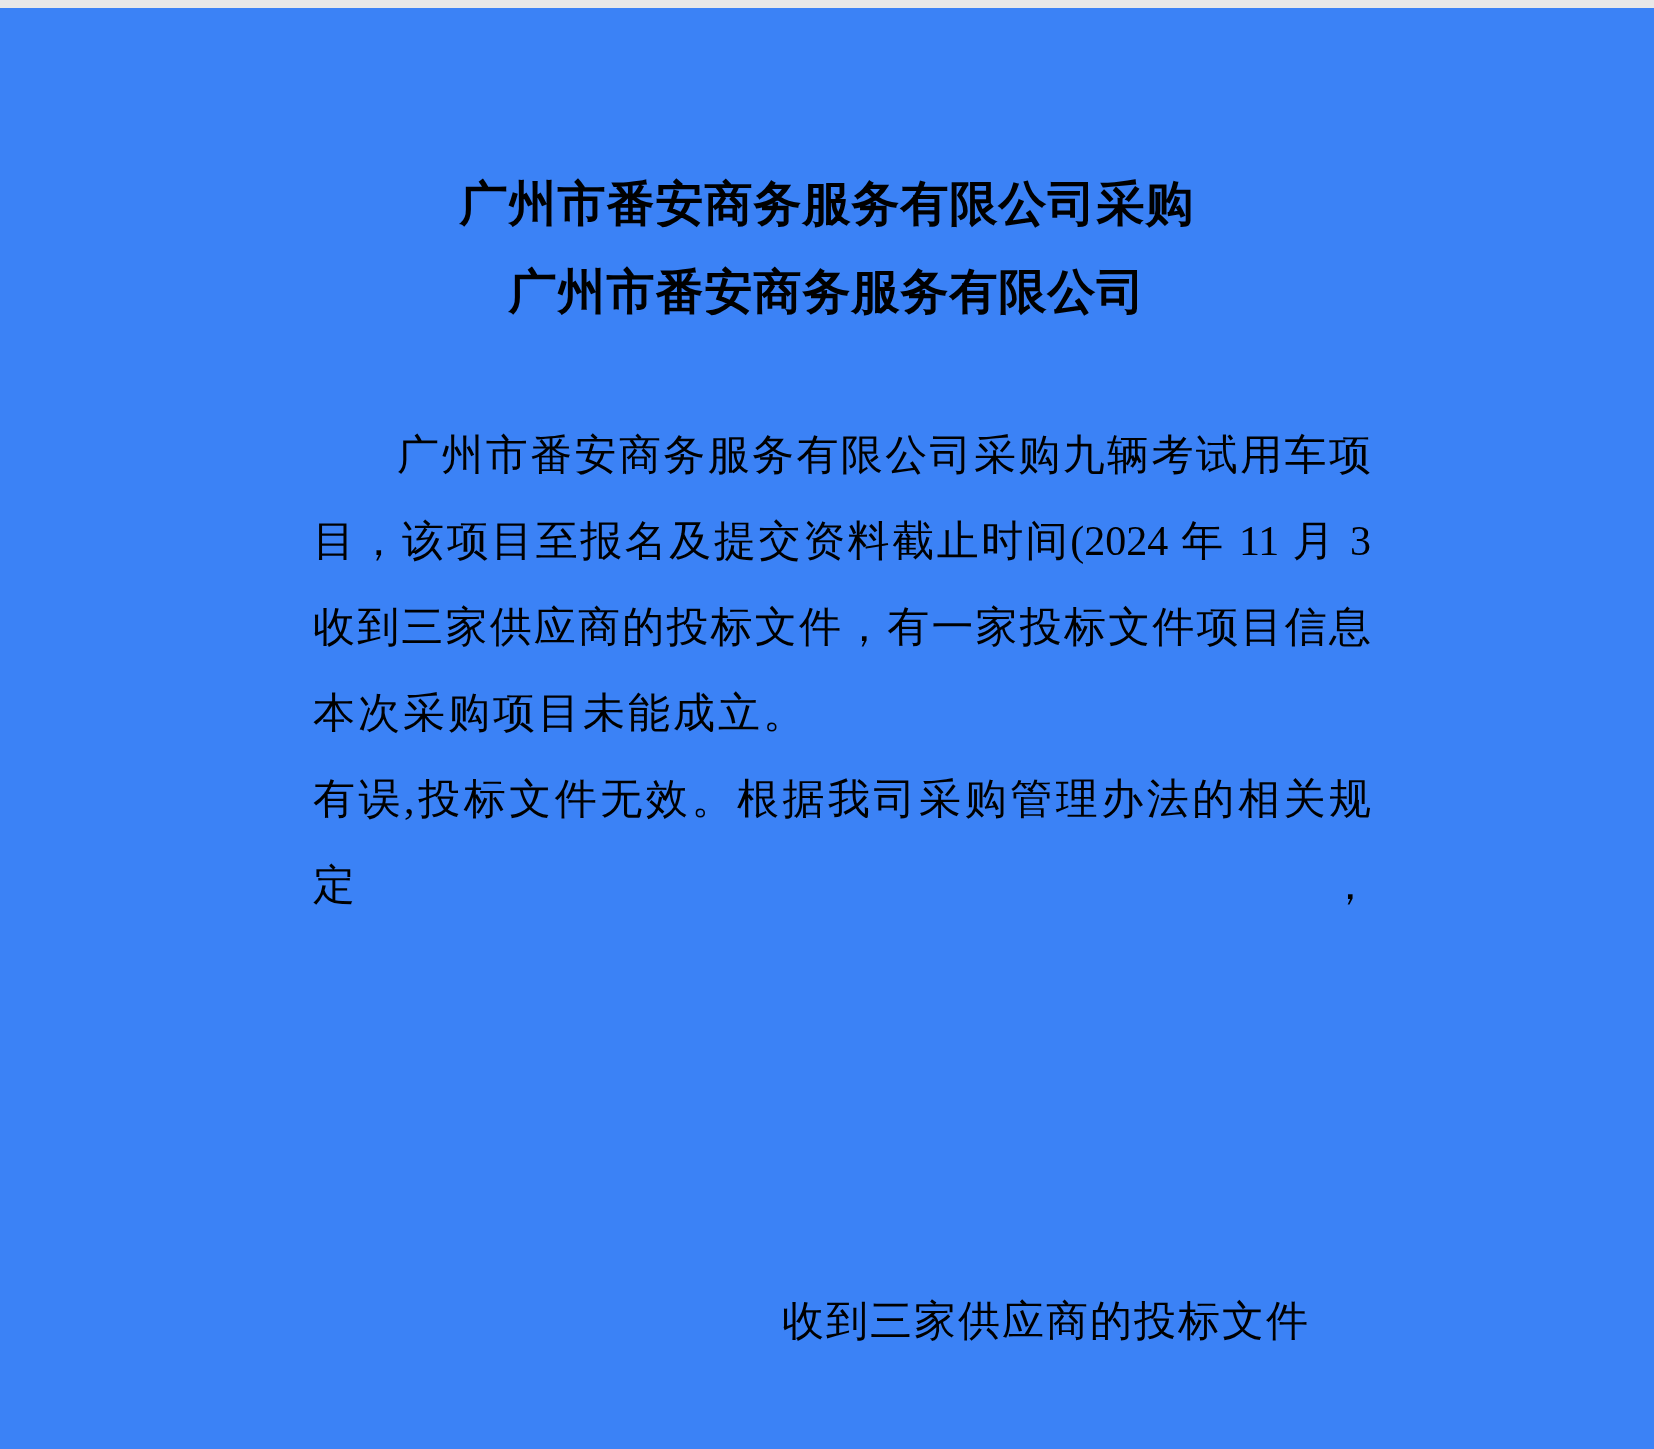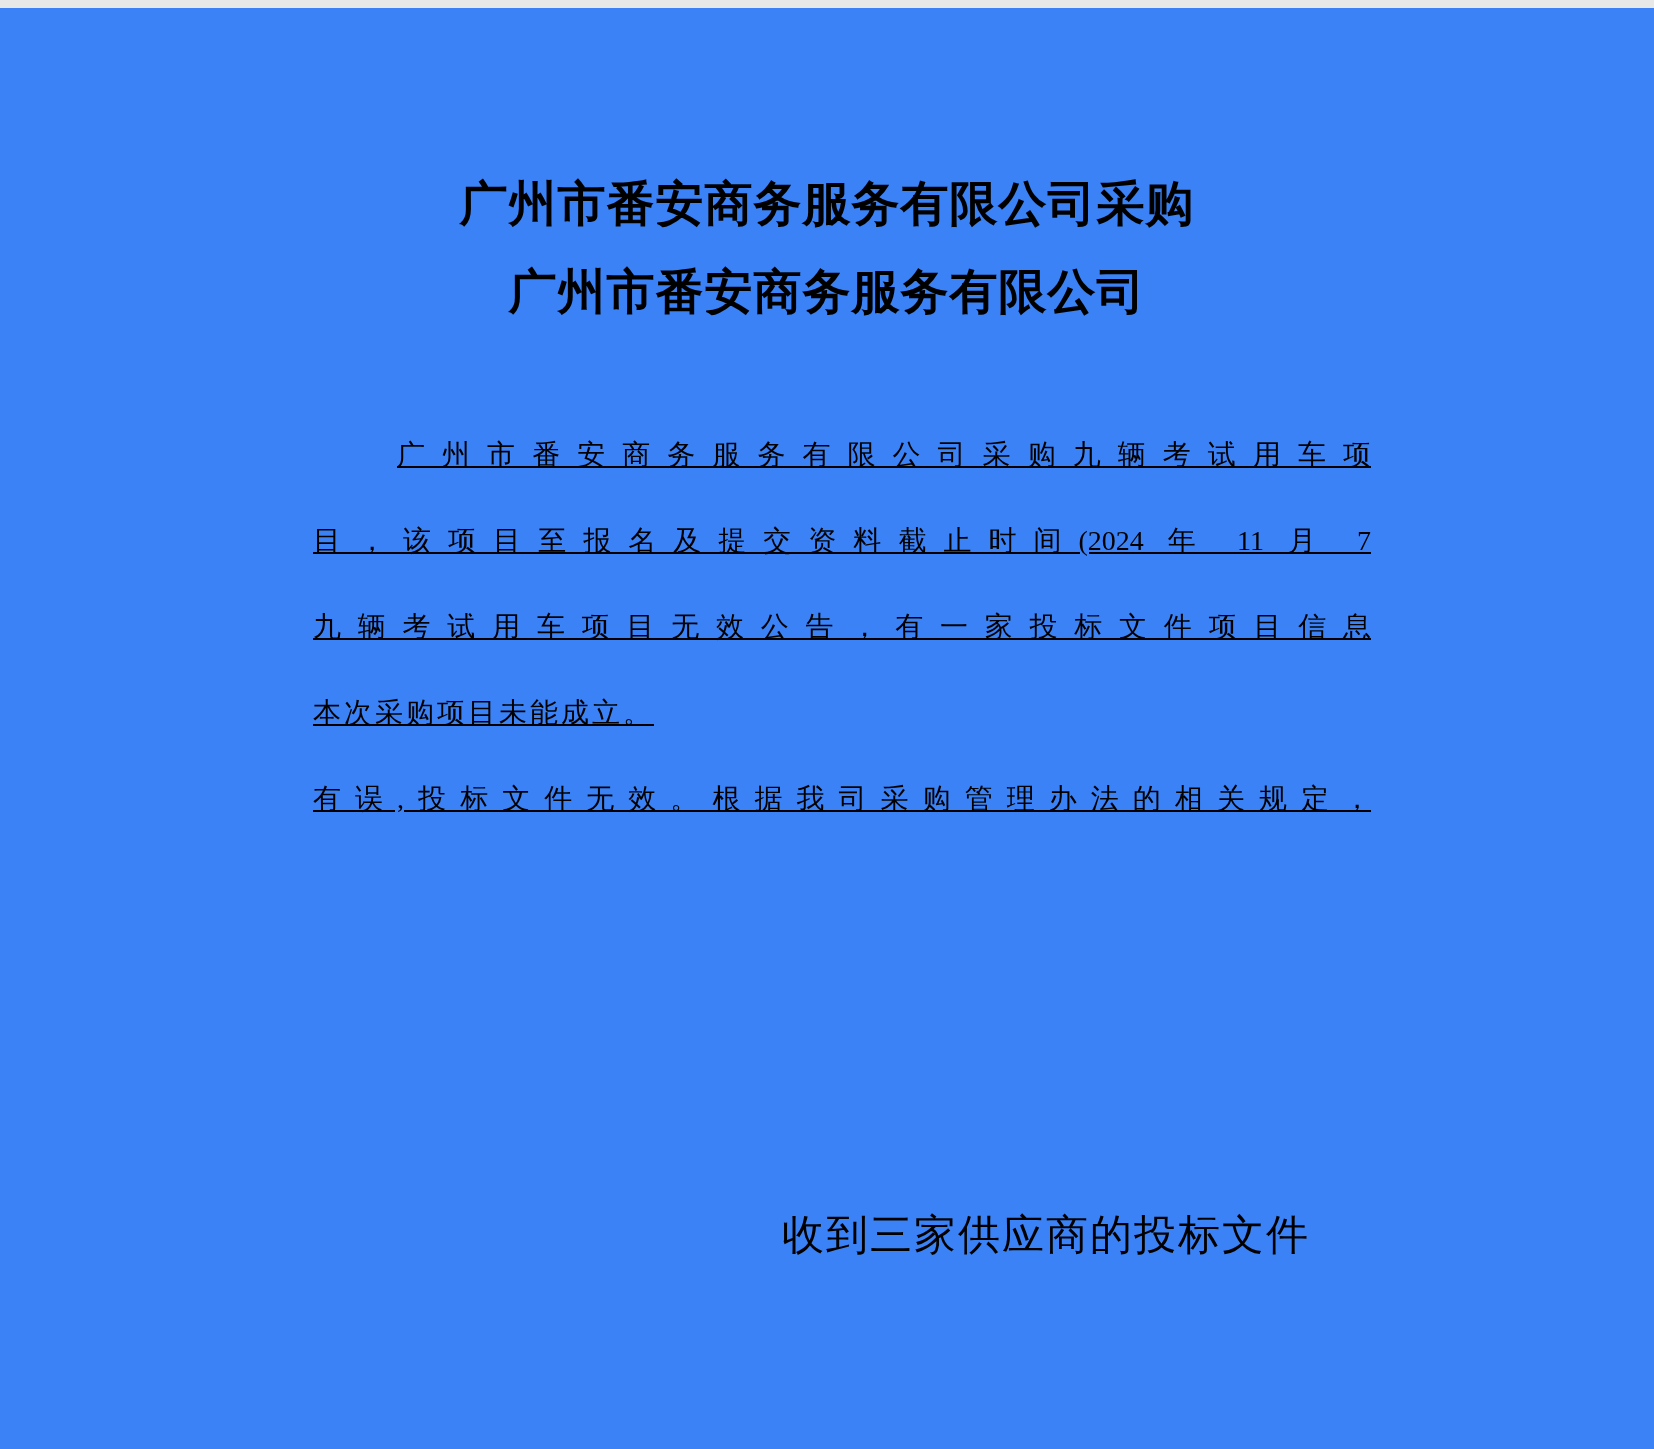--- a/index.html
+++ b/index.html
@@ -23,23 +23,22 @@
     font-weight: bold;
   }
   .title-line {
     font-size: 48px;
     line-height: 88px;
     letter-spacing: 1px;
   }
   .doc-body {
     margin: 76px 283px 0 313px;
     width: 1058px;
-    font-size: 28px;
+    font-size: 42px;
     line-height: 86px;
-    text-decoration: underline;
   }
   .body-line {
     text-align: justify;
     text-align-last: justify;
   }
   .body-line.indent {
     text-indent: 84px;
   }
   .body-line.last {
     text-align-last: left;
@@ -61,22 +60,22 @@
 
 <div class="page">
 
   <div class="title-block">
     <div class="title-line">广州市番安商务服务有限公司采购</div>
     <div class="title-line">广州市番安商务服务有限公司</div>
   </div>
 
   <div class="doc-body">
     <div class="body-line indent">广州市番安商务服务有限公司采购九辆考试用车项</div>
-    <div class="body-line">目，该项目至报名及提交资料截止时间(2024 年 11 月 7</div>
-    <div class="body-line">九辆考试用车项目无效公告，有一家投标文件项目信息</div>
+    <div class="body-line">目，该项目至报名及提交资料截止时间(2024 年 11 月 3</div>
+    <div class="body-line">收到三家供应商的投标文件，有一家投标文件项目信息</div>
     <div class="body-line last">本次采购项目未能成立。</div>
     <div class="body-line">有误,投标文件无效。根据我司采购管理办法的相关规定，</div>
   </div>
 
   <div class="doc-footer">
     <div class="footer-company">收到三家供应商的投标文件</div>
     
     
   </div>
 

